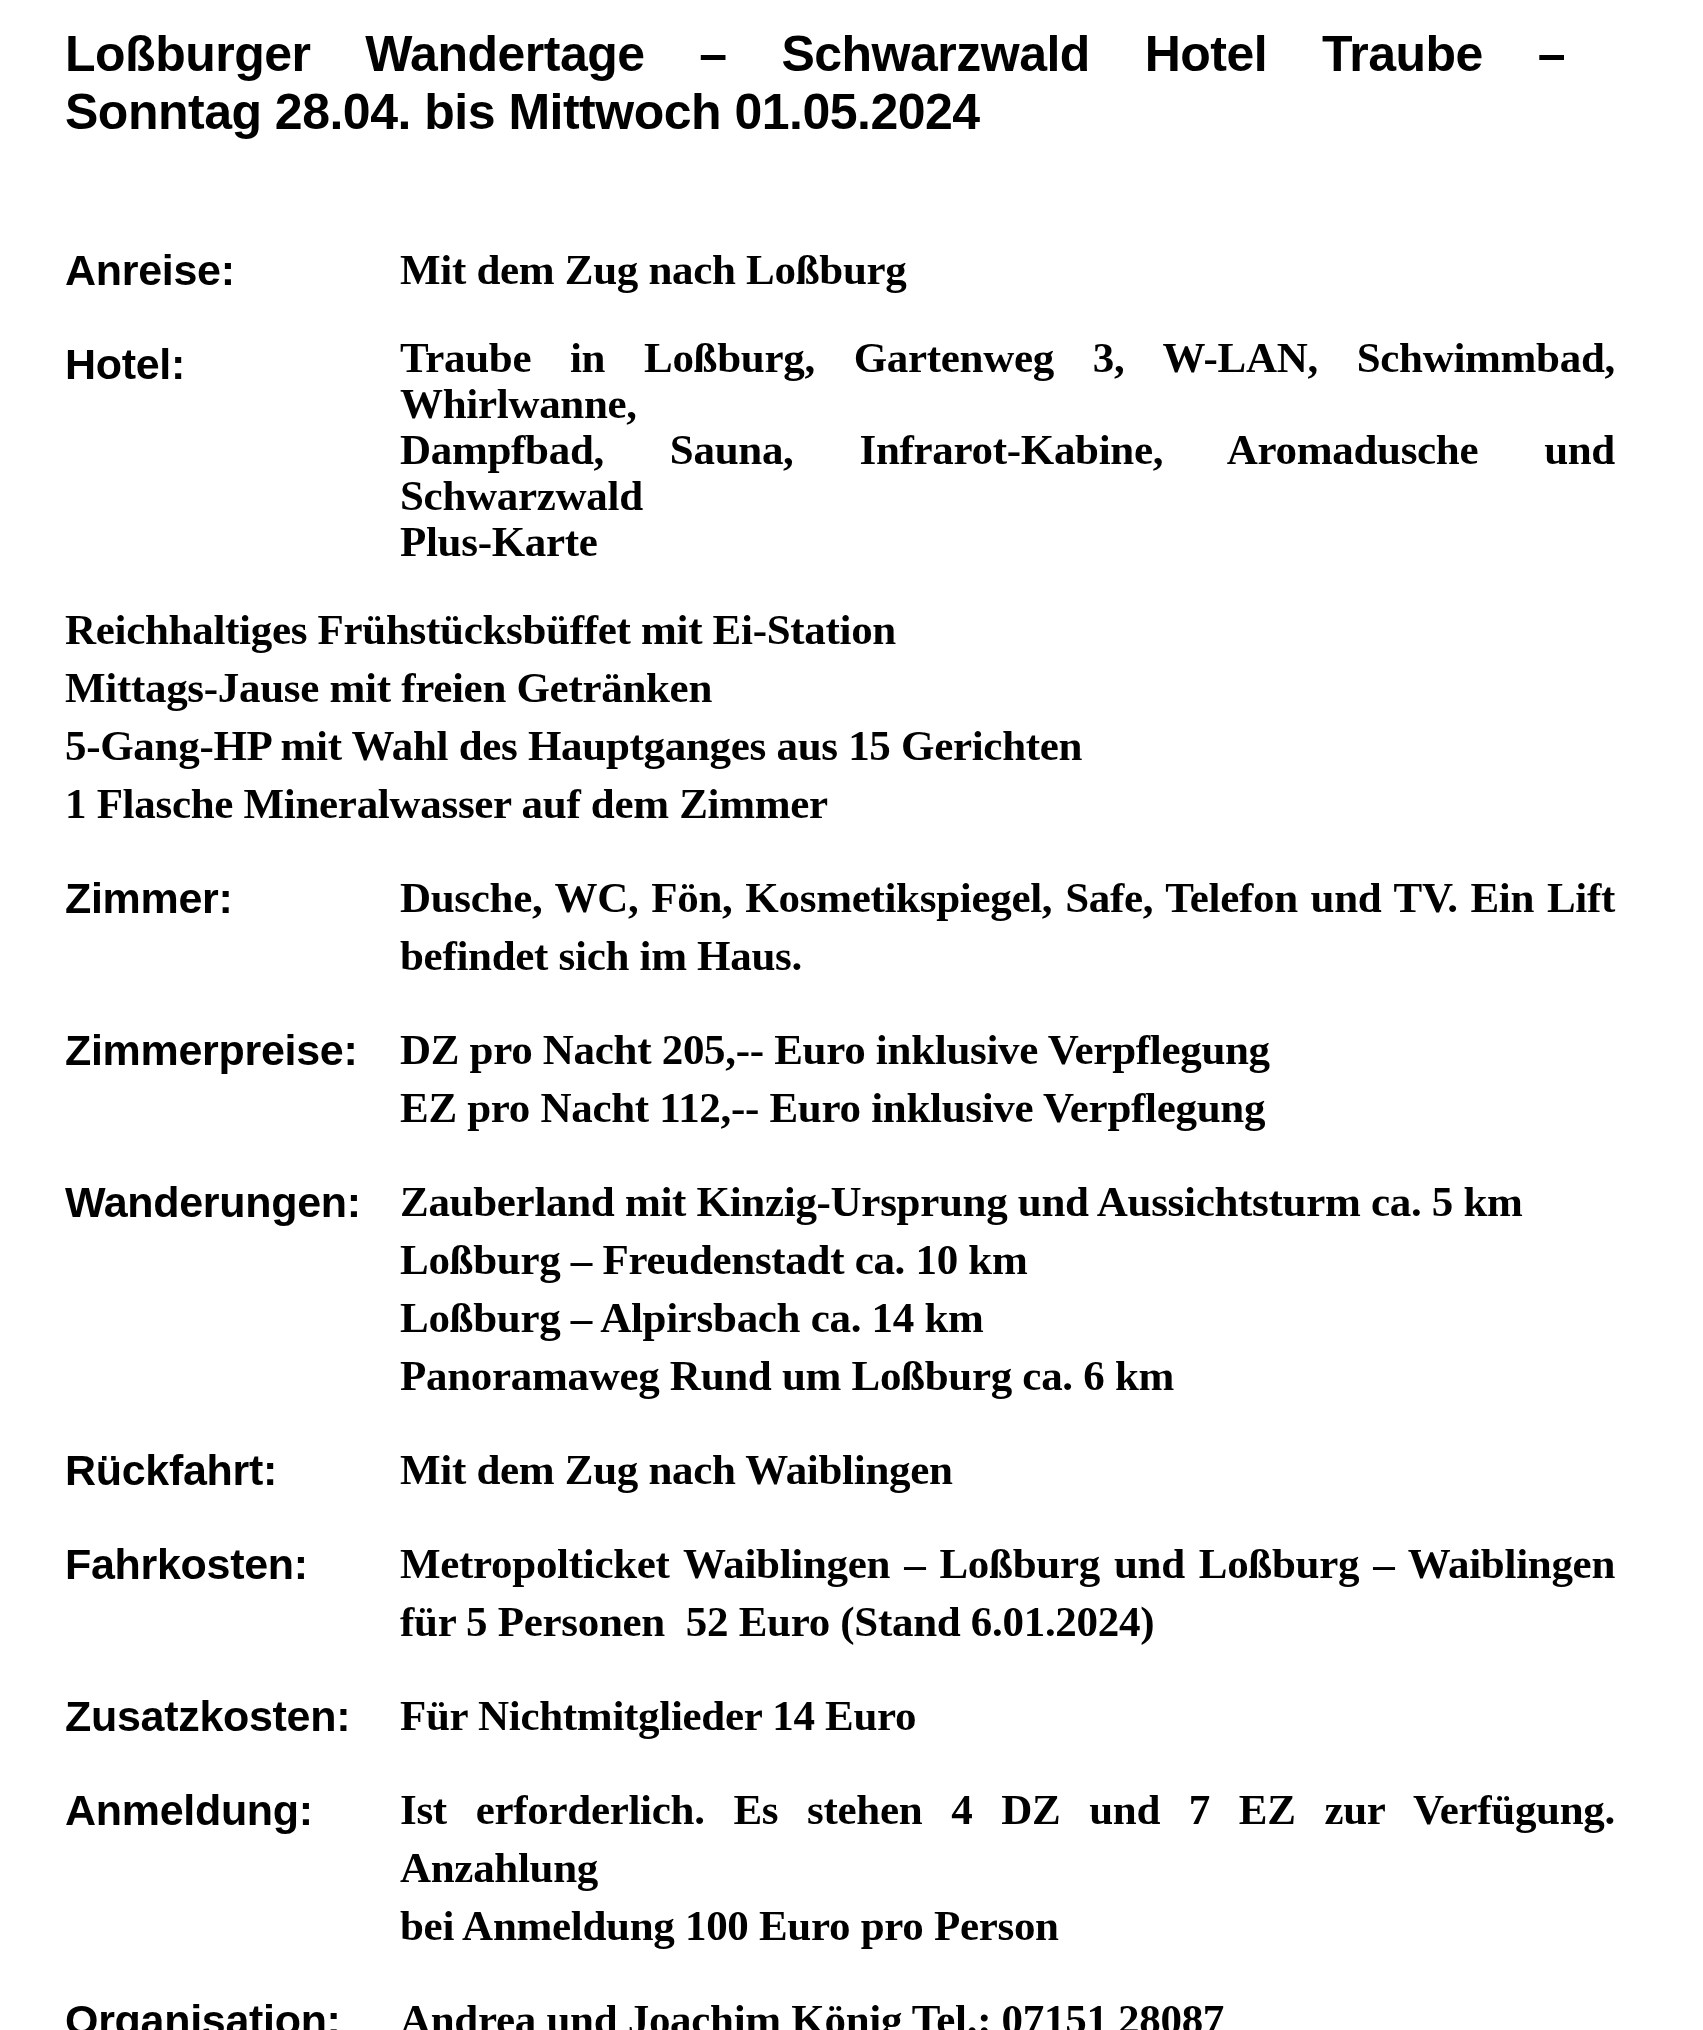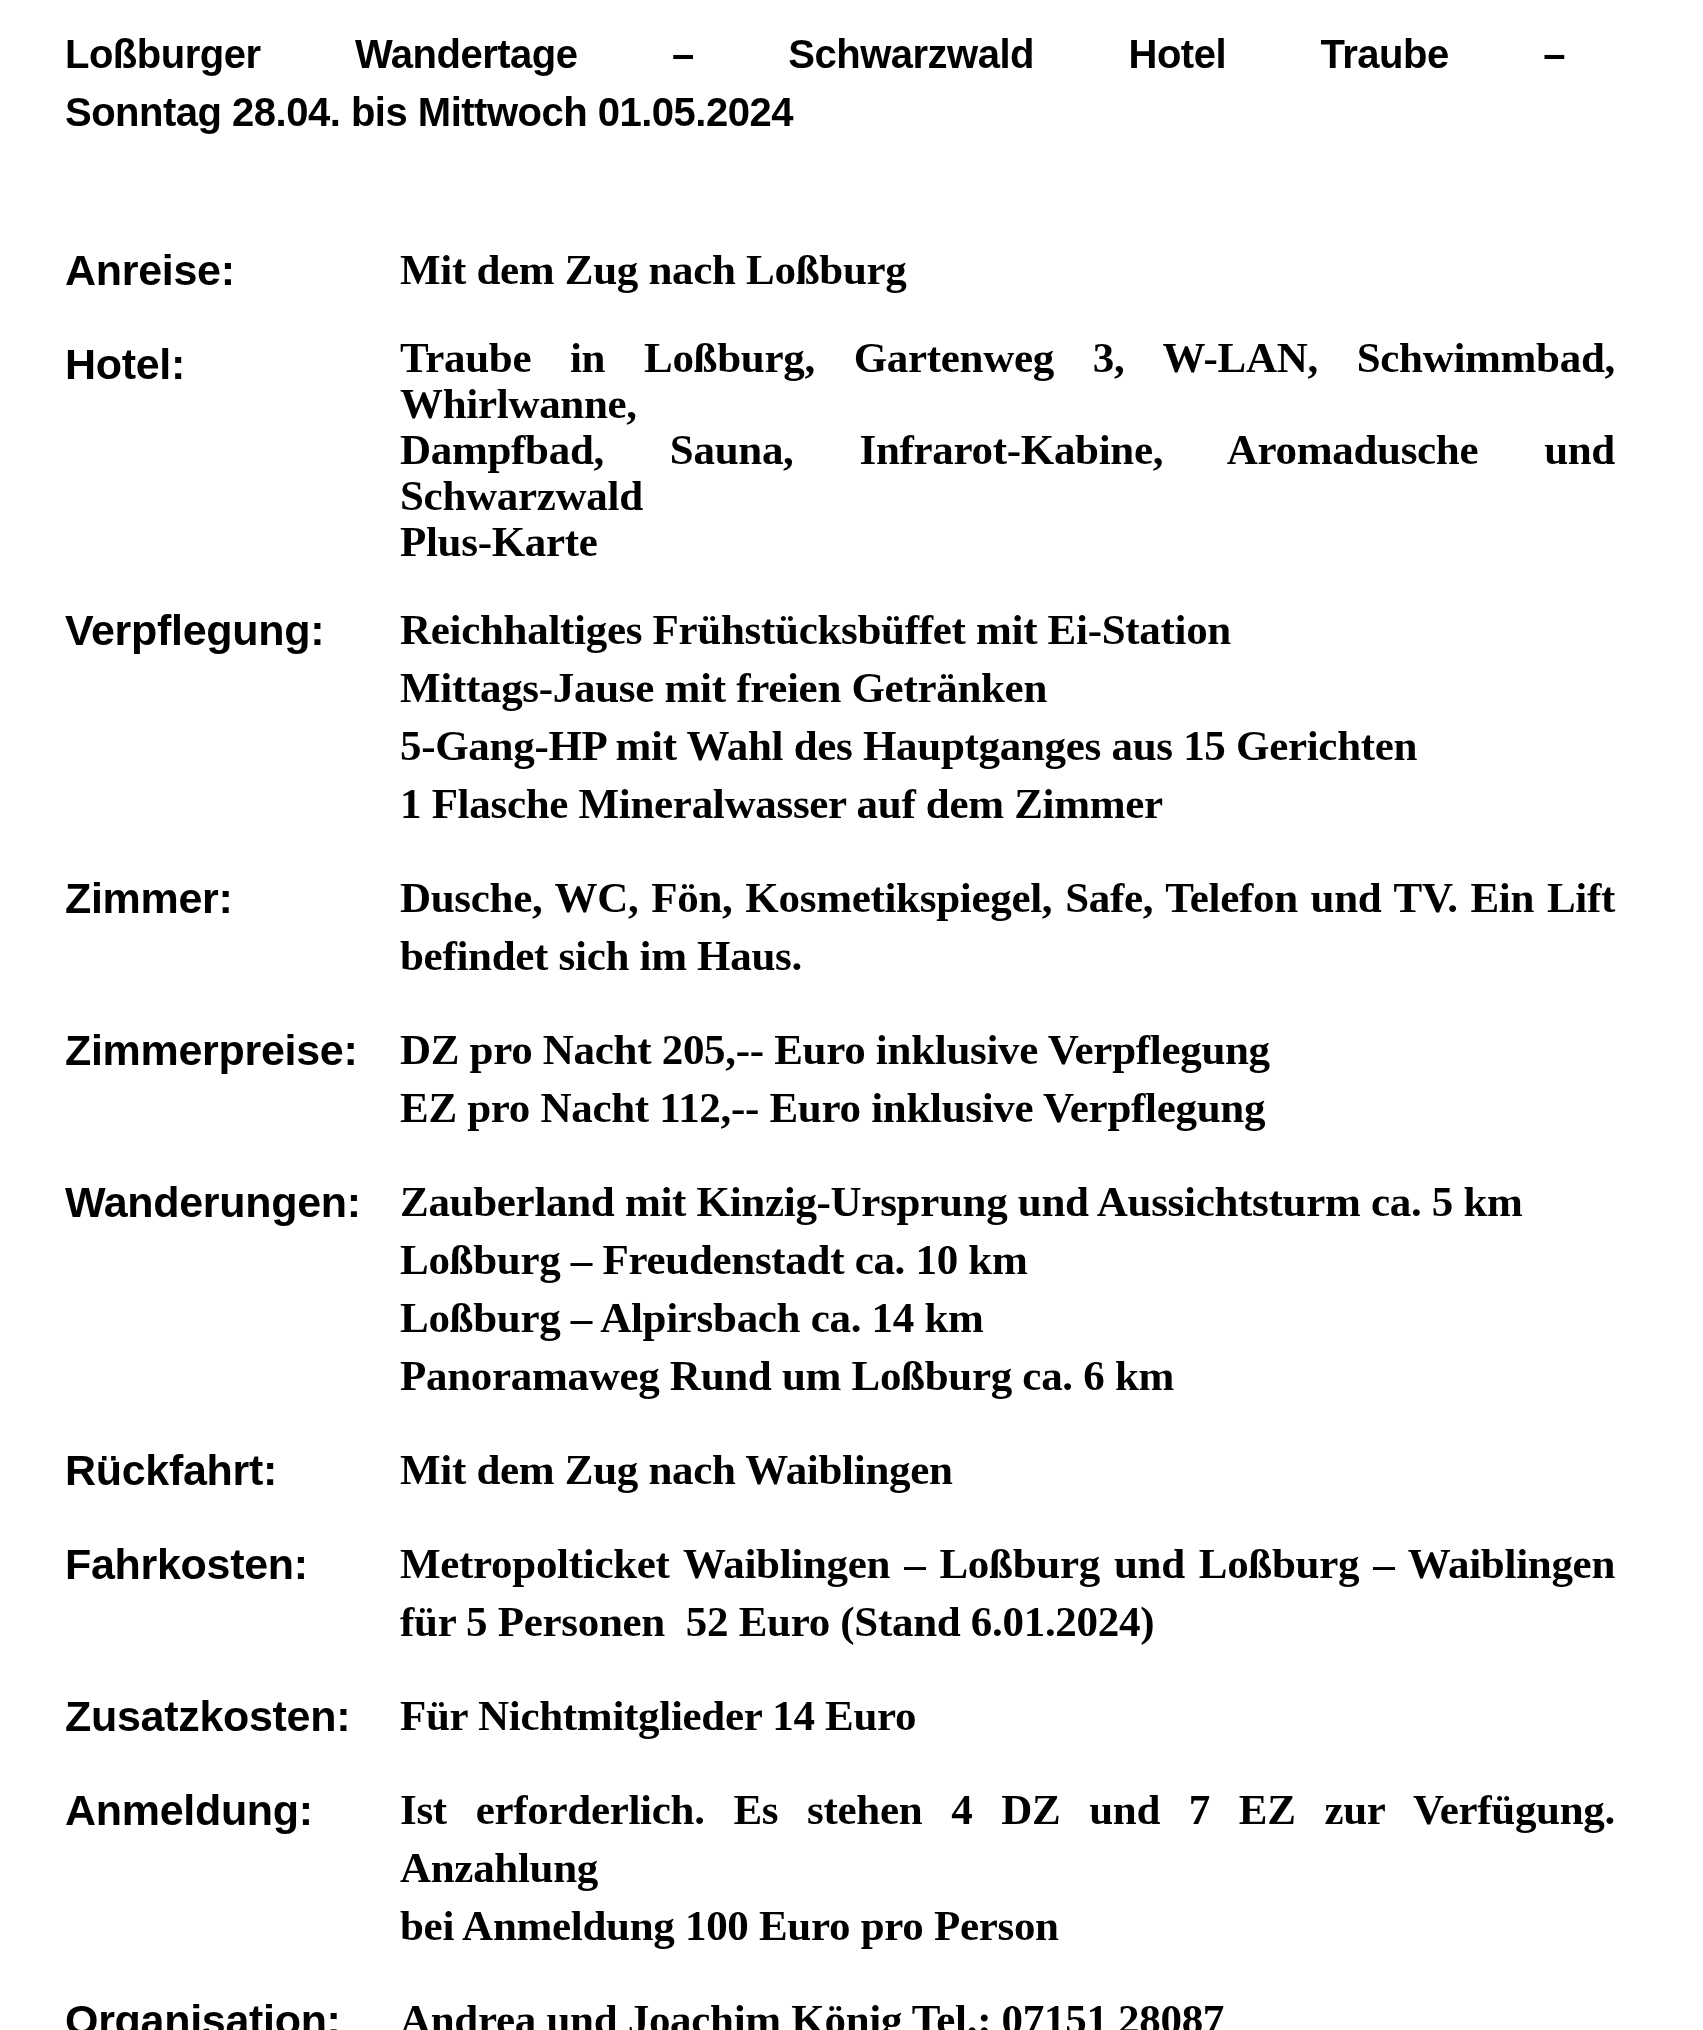--- a/index.html
+++ b/index.html
@@ -13,21 +13,21 @@
     overflow: hidden;
   }
   .page {
     box-sizing: border-box;
     width: 1703px;
     height: 2030px;
     padding: 25px 88px 0 65px;
   }
   .title {
     width: 1500px;
-    font-size: 40px;
+    font-size: 50px;
     line-height: 58px;
     letter-spacing: -0.5px;
     margin-bottom: 100px;
   }
   .title-line { width: 100%; }
   .j {
     text-align: justify;
     text-align-last: justify;
   }
   .row {
@@ -68,21 +68,20 @@
       </div>
       <div class="row">
         <div class="label">Hotel:</div>
         <div class="value tight">
           <div class="vline j">Traube in Loßburg, Gartenweg 3, W-LAN, Schwimmbad, Whirlwanne,</div>
           <div class="vline j">Dampfbad, Sauna, Infrarot-Kabine, Aromadusche und Schwarzwald</div>
           <div class="vline">Plus-Karte</div>
         </div>
       </div>
       <div class="row">
-        <div class="label">Verpflegung:</div>
         <div class="value">
           <div class="vline">Reichhaltiges Frühstücksbüffet mit Ei-Station</div>
           <div class="vline">Mittags-Jause mit freien Getränken</div>
           <div class="vline">5-Gang-HP mit Wahl des Hauptganges aus 15 Gerichten</div>
           <div class="vline">1 Flasche Mineralwasser auf dem Zimmer</div>
         </div>
       </div>
       <div class="row">
         <div class="label">Zimmer:</div>
         <div class="value">

